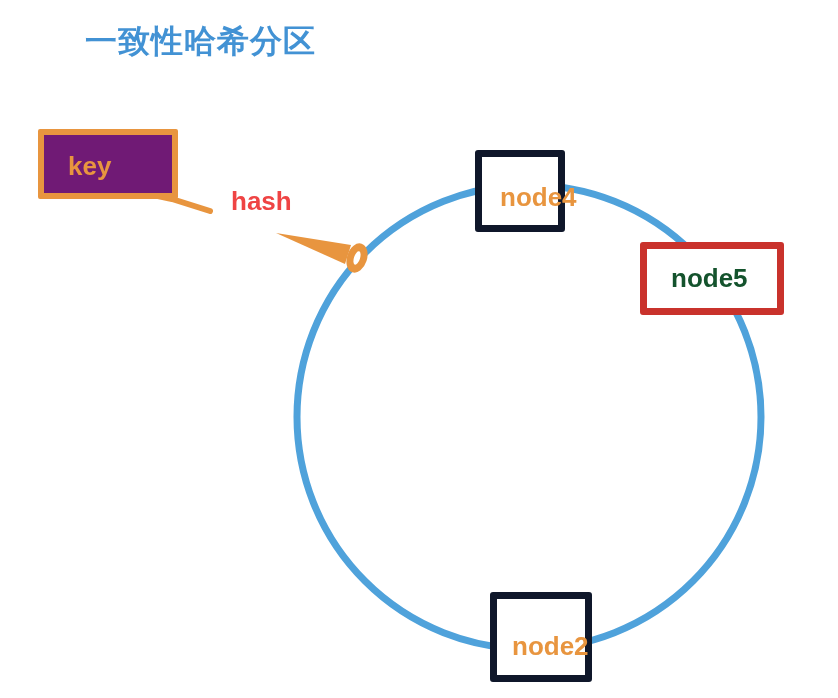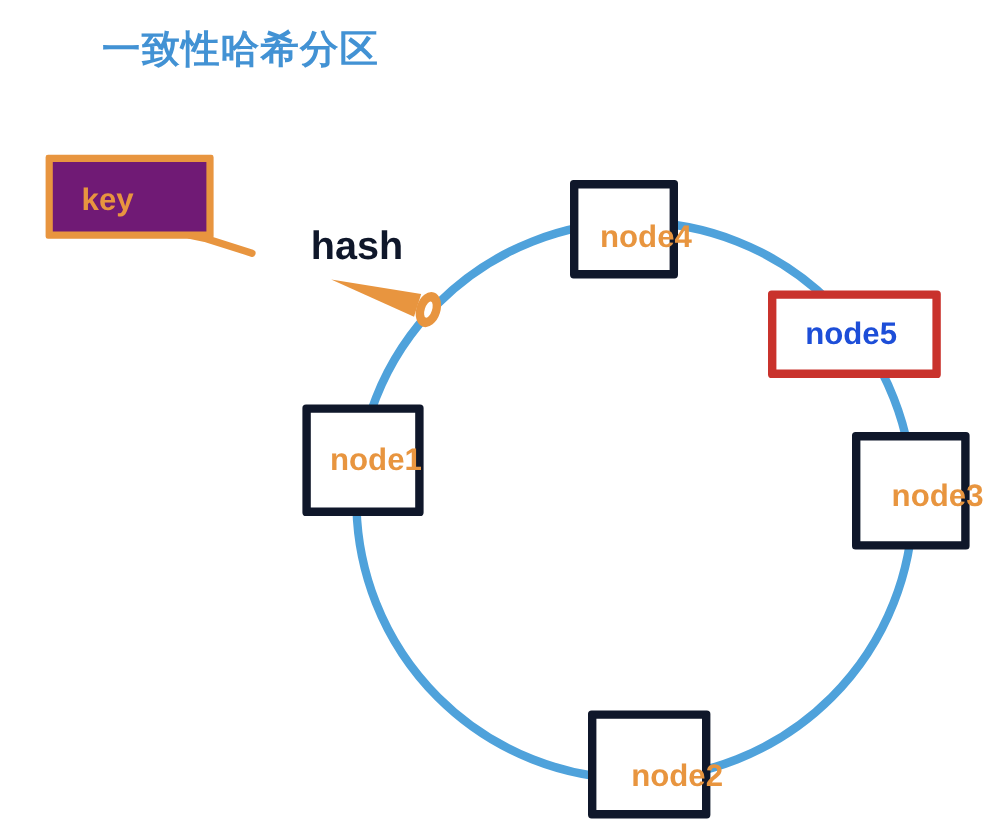--- a/index.html
+++ b/index.html
@@ -25,44 +25,43 @@
     position:absolute;left:38px;top:129px;width:140px;height:70px;
     background:#701a75;border:6px solid #e8953f;
     border-radius:2px;box-sizing:border-box;
   }
   .key-box .lbl{
     position:absolute;left:24px;top:16px;
     font-size:26px;font-weight:bold;color:#e8953f;
   }
   .hash-label{
     position:absolute;left:231px;top:186px;
-    font-size:33px;font-weight:bold;color:#0f172a;
+    font-size:26px;font-weight:bold;color:#ef4444;
     white-space:nowrap;
-    margin-left:28px;
   }
   .node{
     position:absolute;background:#ffffff;
     border:7px solid #0f172a;border-radius:3px;
     box-sizing:border-box;
   }
   .node .lbl{
     position:absolute;
     font-size:26px;font-weight:bold;color:#e8953f;
     white-space:nowrap;
   }
   .node--n1{left:252px;top:337px;width:101px;height:93px;}
   .node--n1 .lbl{left:16px;top:24px;}
   .node--n2{left:490px;top:592px;width:102px;height:90px;}
-  .node--n2 .lbl{left:15px;top:32px;margin-left:14px;}
+  .node--n2 .lbl{left:15px;top:32px;}
   .node--n3{left:710px;top:360px;width:98px;height:98px;}
   .node--n3 .lbl{left:26px;bottom:22px;}
   .node--n4{left:475px;top:150px;width:90px;height:82px;}
   .node--n4 .lbl{left:18px;bottom:12px;}
   .node--n5{left:640px;top:242px;width:144px;height:73px;border-color:#c9322c;}
-  .node--n5 .lbl{left:24px;top:14px;color:#1d4ed8;}
+  .node--n5 .lbl{left:24px;top:14px;color:#14532d;}
 </style>
 </head>
 <body>
 
 <div class="canvas">
 
   <svg class="ring-svg" viewBox="0 0 838 698" xmlns="http://www.w3.org/2000/svg">
 
     <circle cx="529" cy="417" r="232" fill="none" stroke="#4fa2db" stroke-width="7"></circle>
 
@@ -77,28 +76,22 @@
   </svg>
 
   <div class="title">一致性哈希分区</div>
 
   <div class="key-box">
     <span class="lbl">key</span>
   </div>
 
   <div class="hash-label">hash</div>
 
-  <div class="node node--n1">
-    <span class="lbl">node1</span>
-  </div>
   <div class="node node--n2">
     <span class="lbl">node2</span>
-  </div>
-  <div class="node node--n3">
-    <span class="lbl">node3</span>
   </div>
   <div class="node node--n4">
     <span class="lbl">node4</span>
   </div>
   <div class="node node--n5">
     <span class="lbl">node5</span>
   </div>
 
 </div>
 

